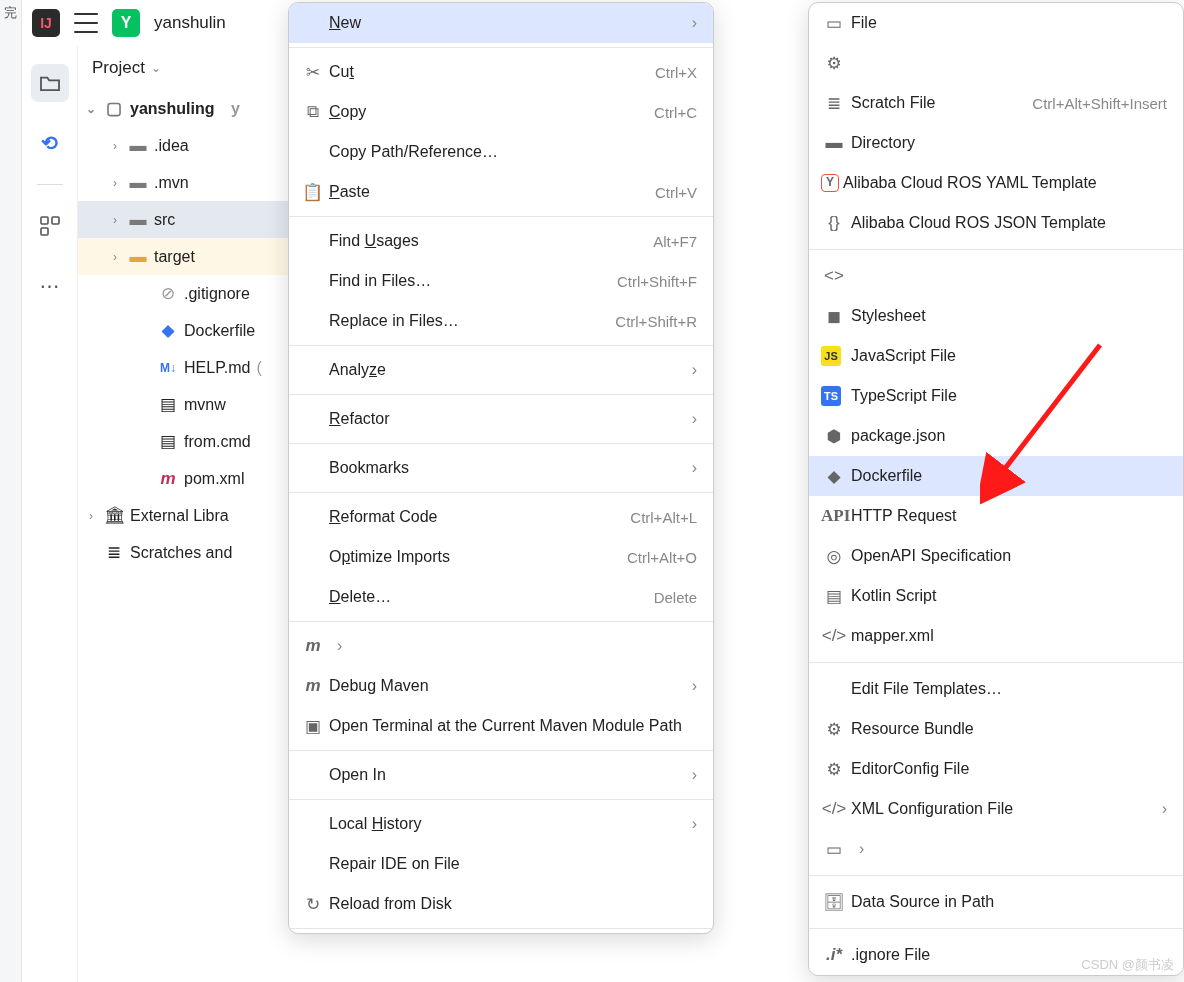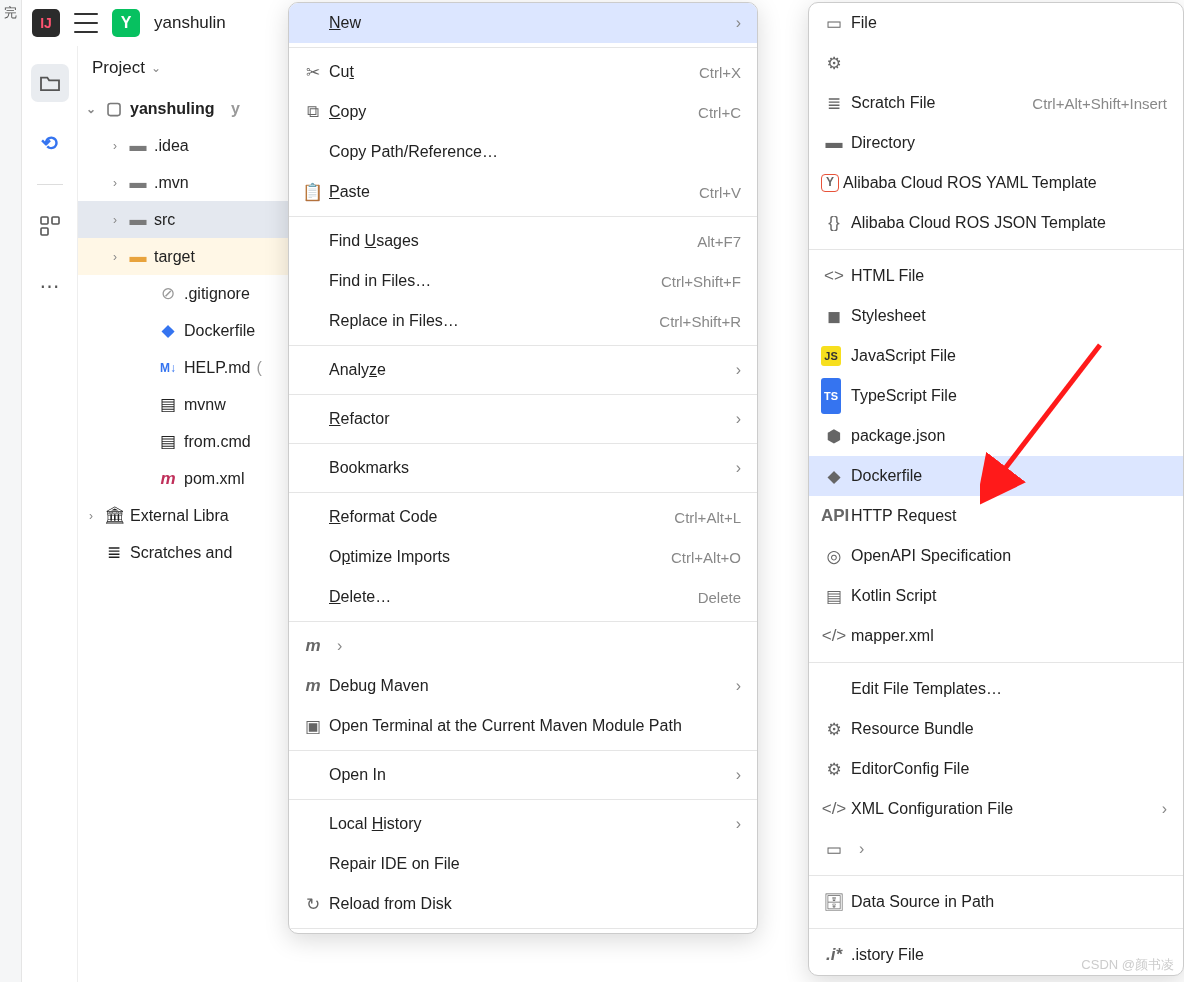--- a/index.html
+++ b/index.html
@@ -38,21 +38,21 @@
 .indent1 { padding-left: 30px; }
 .indent2 { padding-left: 60px; }
 .dim { color: #999; }
 .fold-yellow { color: #e8a33d; }
 .fold-grey { color: #7a7a7a; }
 .blue { color: #3574f0; }
 .mfile { color: #c02f5a; font-weight: bold; font-style: italic; }
 
 
 .menu { position: absolute; background: #fff; border: 1px solid #ccc; border-radius: 10px; box-shadow: 0 6px 24px rgba(0,0,0,.15); overflow: hidden; }
-.menu1 { left: 288; left: 288px; top: 2px; width: 470px; }
+.menu1 { left: 288; left: 288px; top: 2px; width: 426px; }
 .mitem { height: 40px; display: flex; align-items: center; padding: 0 16px 0 12px; font-size: 16px; color: #222; position: relative; }
 .mitem .micon { width: 24px; text-align: center; color: #666; font-size: 17px; margin-right: 4px; }
 .mitem .micon.blank { visibility: hidden; }
 .mitem .lbl { flex: 1; }
 .mitem .lbl u { text-decoration: underline; }
 .mitem .sc { color: #888; font-size: 15px; }
 .mitem .arrow { color: #888; font-size: 16px; margin-left: 8px; }
 .mitem.selected { background: #dce6ff; }
 .mdiv { height: 1px; background: #e5e5e5; margin: 4px 0; }
 
@@ -61,22 +61,22 @@
 .menu2 .mitem { height: 40px; }
 .menu2 .micon { width: 26px; font-size: 17px; }
 .menu2 .mdiv { margin: 6px 0; }
 .muted { color: #aaa; }
 .ic-file { color: #7a7a7a; }
 .ic-orange { color: #f0a020; }
 .ic-blue { color: #3574f0; }
 .ic-green { color: #1fa463; }
 .ic-red { color: #e8533a; }
 .ic-js { background: #f7df1e; color: #333; font-size: 11px; font-weight: bold; border-radius: 3px; width: 20px; height: 20px; display: flex; align-items: center; justify-content: center; }
-.ic-ts { background: #3574f0; color: #fff; font-size: 11px; font-weight: bold; border-radius: 3px; width: 20px; height: 36px; display: flex; align-items: center; justify-content: center; }
-.ic-api { color: #3574f0; font-size: 12px; font-weight: bold; }
+.ic-ts { background: #3574f0; color: #fff; font-size: 11px; font-weight: bold; border-radius: 3px; width: 20px; height: 20px; display: flex; align-items: center; justify-content: center; }
+.ic-api { color: #3574f0; font-size: 12px; font-weight: bold; font-family: Liberation Serif, serif; }
 
 
 .arrow-ann { position: absolute; left: 980px; top: 335px; pointer-events: none; }
 
 
 .wm { position: absolute; right: 10px; bottom: 8px; color: #ccc; font-size: 13px; }
 </style>
 </head>
 <body>
 
@@ -321,21 +321,20 @@
       <span class="micon ic-red" style="border:1.5px solid #e8533a;border-radius:4px;width:18px;height:18px;font-size:12px;font-weight:bold;">Y</span>
       <span class="lbl">Alibaba Cloud ROS YAML Template</span>
     </div>
     <div class="mitem">
       <span class="micon ic-orange">{}</span>
       <span class="lbl">Alibaba Cloud ROS JSON Template</span>
     </div>
     <div class="mdiv"></div>
     <div class="mitem">
       <span class="micon ic-green">&lt;&gt;</span>
-      <span class="lbl">HTML File</span>
     </div>
     <div class="mitem">
       <span class="micon ic-blue">◼</span>
       <span class="lbl">Stylesheet</span>
     </div>
     <div class="mitem">
       <span class="micon">
         <span class="ic-js">JS</span>
       </span>
       <span class="lbl">JavaScript File</span>
@@ -393,21 +392,21 @@
       <span class="arrow">›</span>
     </div>
     <div class="mdiv"></div>
     <div class="mitem">
       <span class="micon">🗄</span>
       <span class="lbl">Data Source in Path</span>
     </div>
     <div class="mdiv"></div>
     <div class="mitem">
       <span class="micon" style="font-style:italic;font-weight:bold">.i*</span>
-      <span class="lbl">.istory File</span>
+      <span class="lbl">.ignore File</span>
     </div>
   </div>
 
 <svg class="arrow-ann" width="140" height="170">
   <defs>
       <marker id="ah" markerWidth="10" markerHeight="10" refX="2" refY="5" orient="auto">
         <path d="M0,0 L10,5 L0,10 z" fill="#ff1a1a"></path>
       </marker>
     </defs>
   <line x1="120" y1="10" x2="20" y2="140" stroke="#ff1a1a" stroke-width="5" marker-end="url(#ah)"></line>

